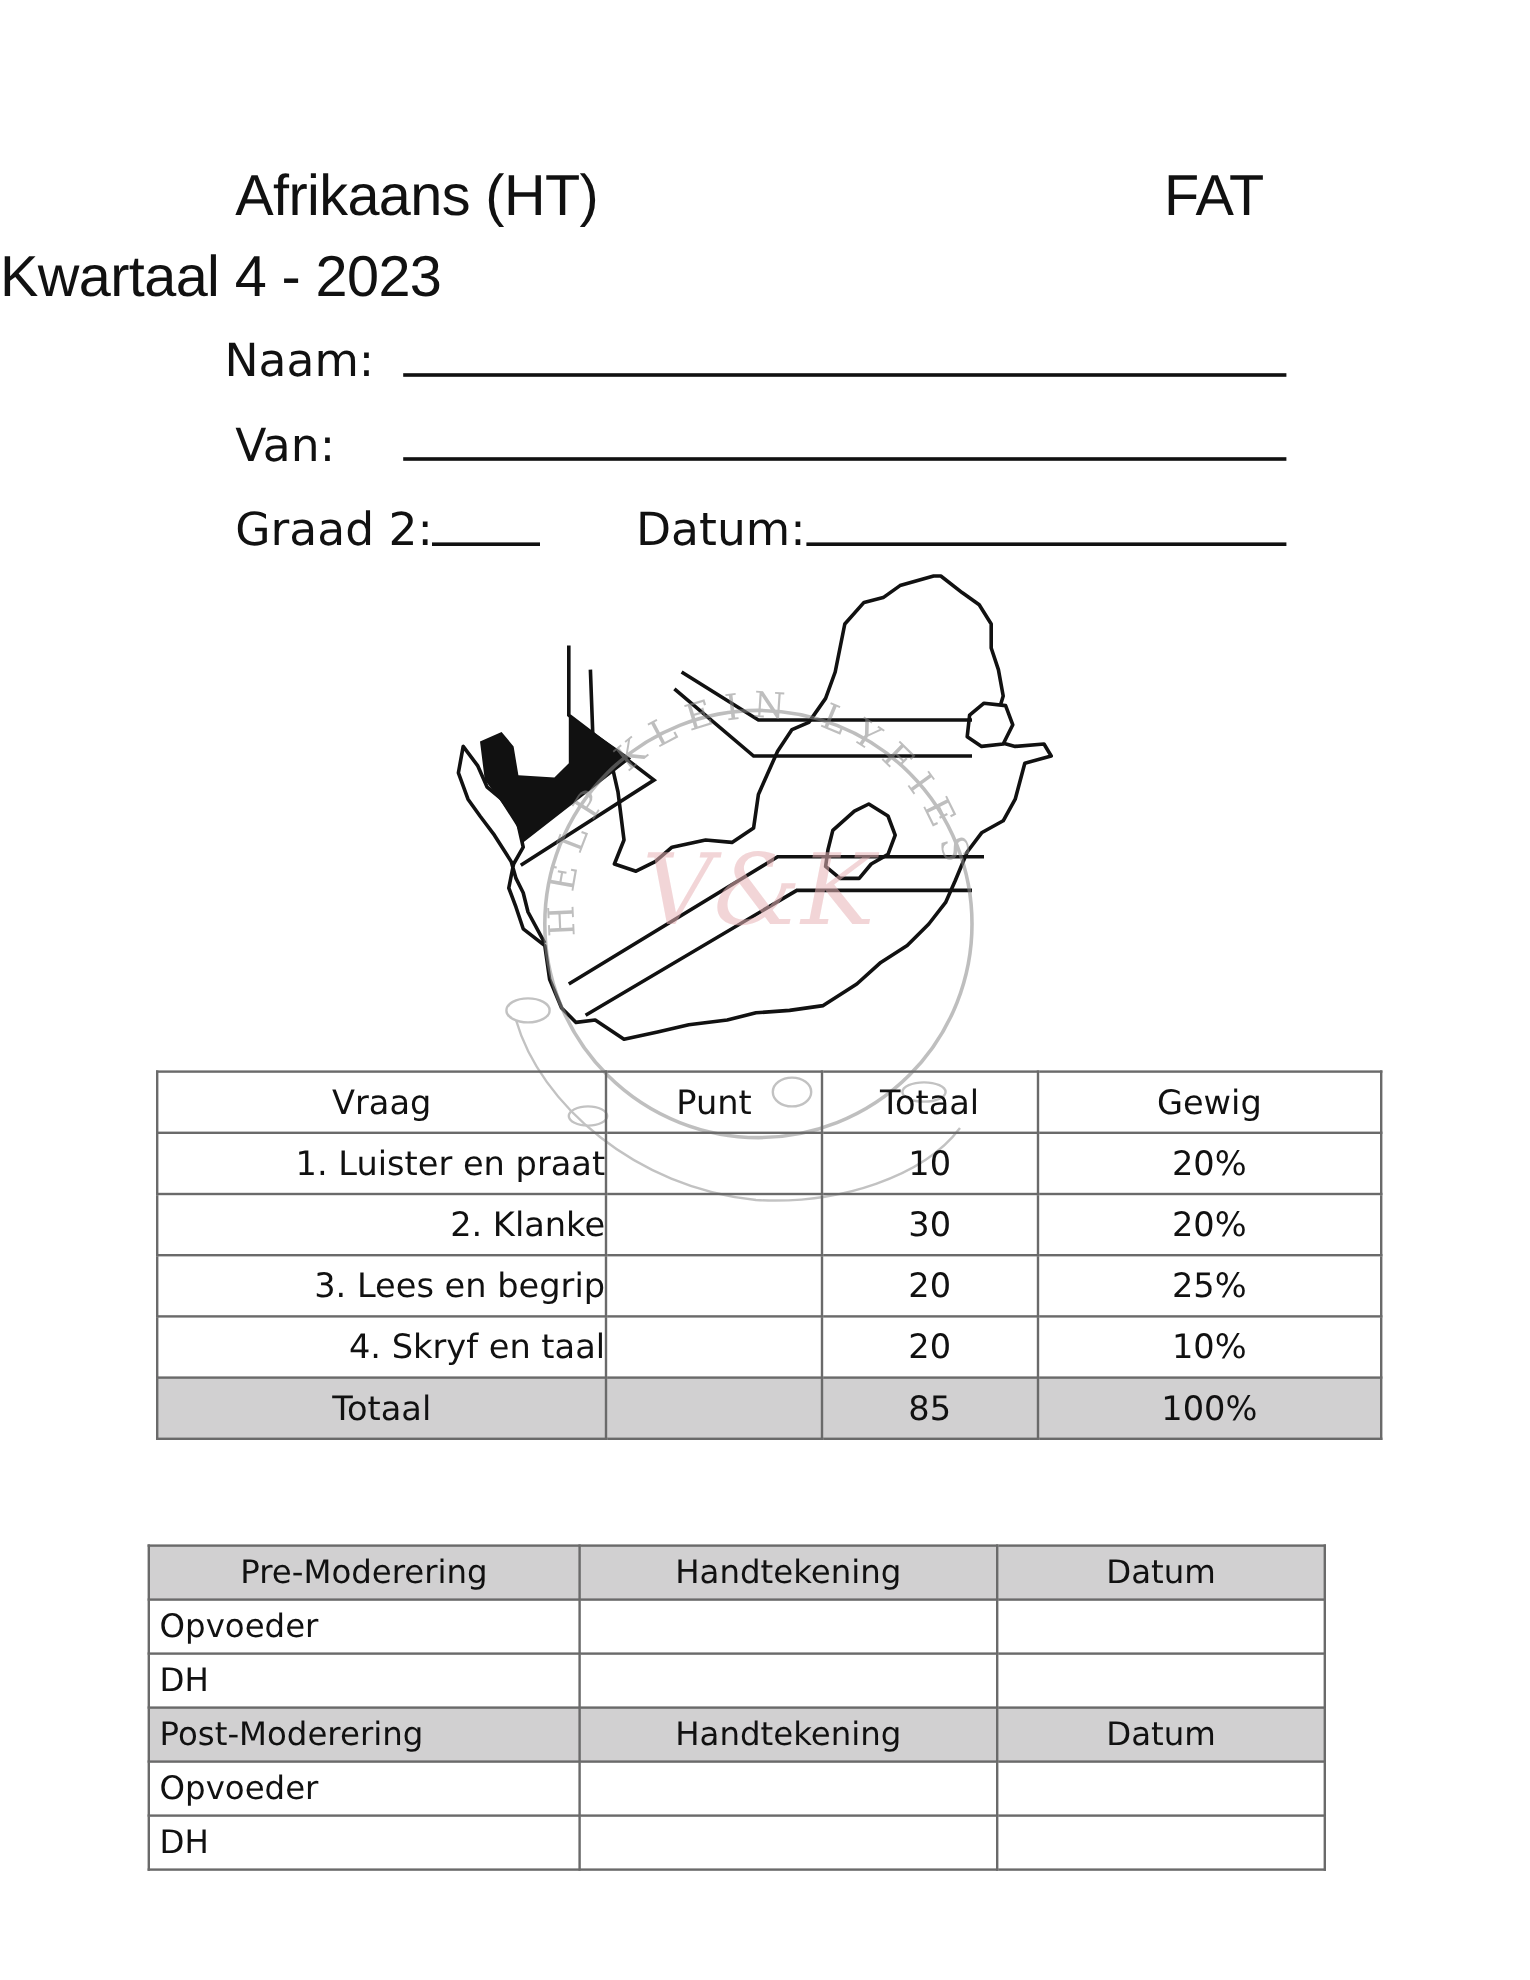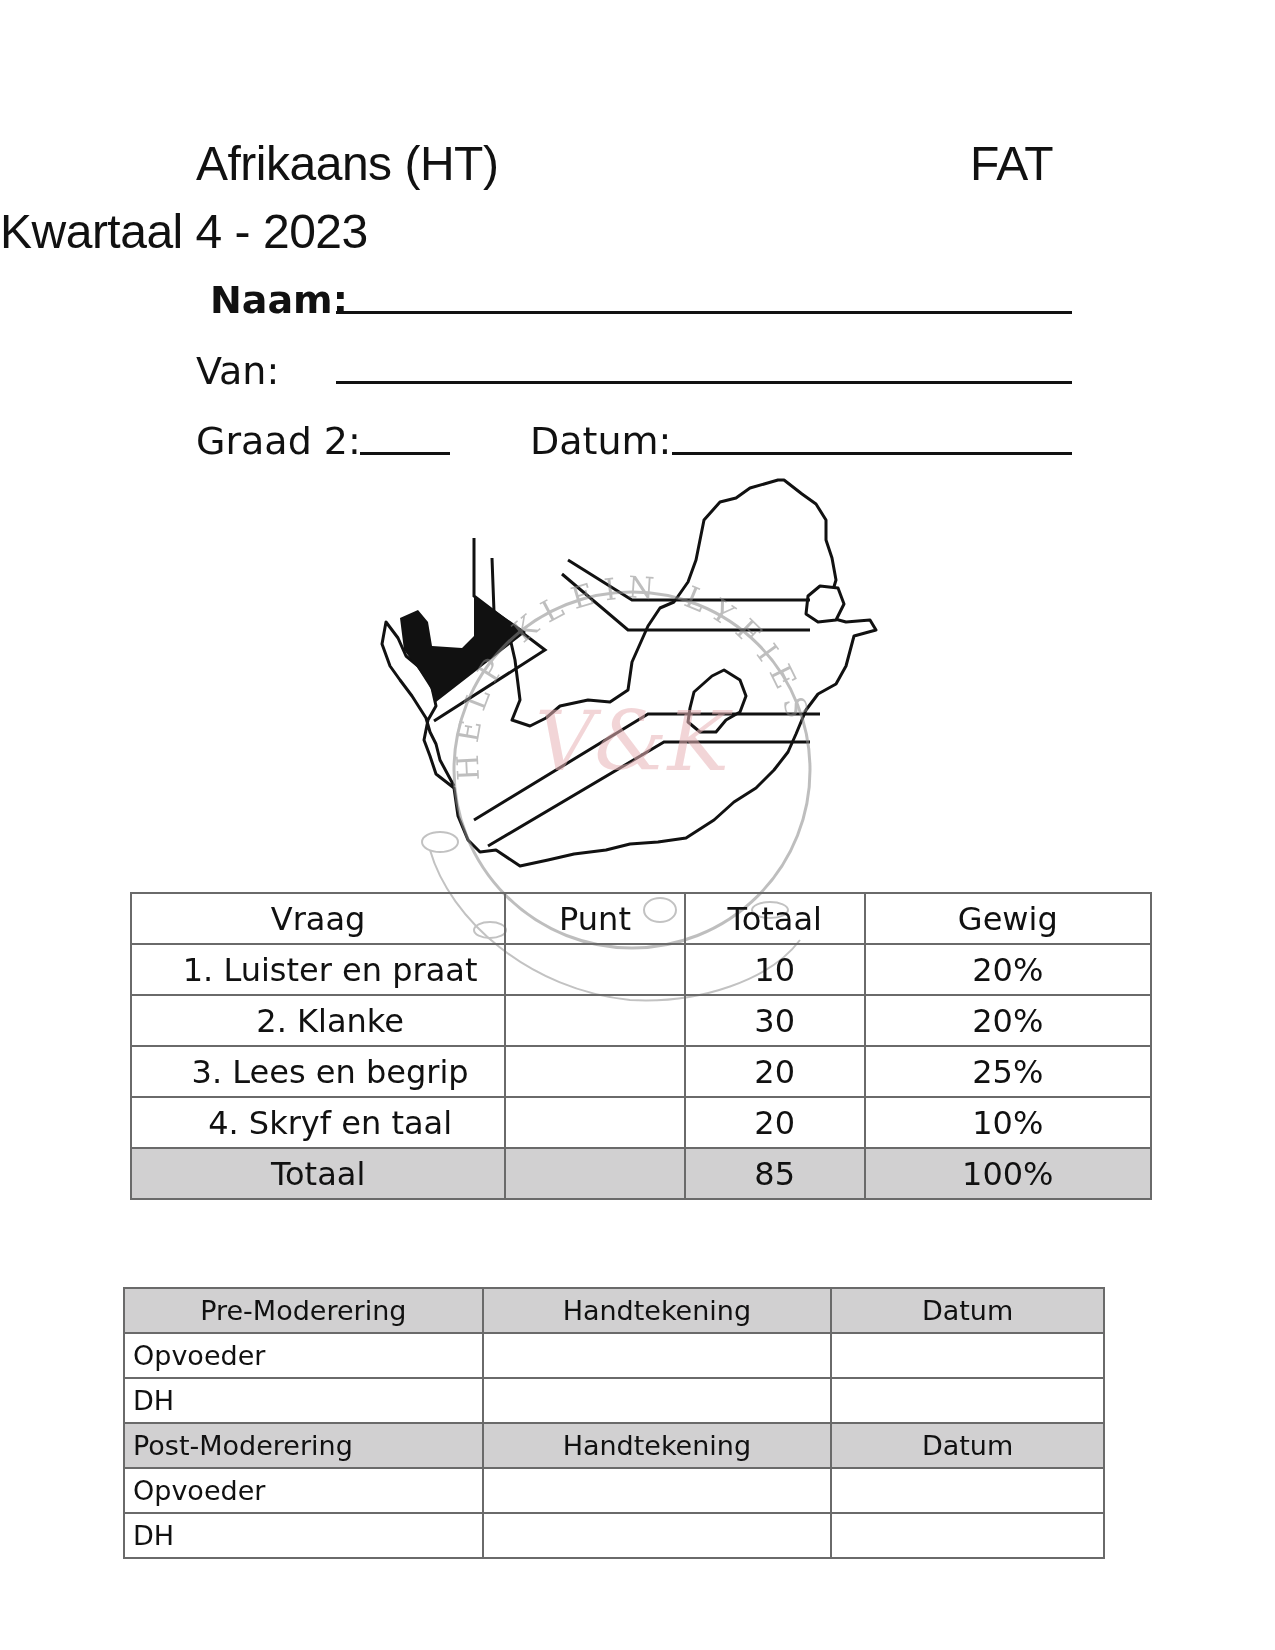--- a/index.html
+++ b/index.html
@@ -4,38 +4,38 @@
 <style>
   html, body { margin: 0; padding: 0; background: #ffffff; }
   body { width: 1275px; height: 1650px; position: relative; overflow: hidden;
          font-family: "DejaVu Sans", sans-serif; color: #111; }
   .abs { position: absolute; }
   .hdr { font-size: 48px; letter-spacing: -0.5px; font-family: Liberation Sans, sans-serif; font-weight: normal; }
   .lbl { font-size: 38px; font-family: "DejaVu Sans", sans-serif; }
   .line { position: absolute; border-bottom: 3px solid #111; height: 0; }
   table { border-collapse: collapse; position: absolute; font-family: "DejaVu Sans", sans-serif; }
   td, th { border: 2px solid #6a6a6a; font-weight: normal; padding: 0; }
-  .t1 td, .t1 th { height: 49px; font-size: 32px; }
+  .t1 td, .t1 th { height: 49px; font-size: 28px; }
   .t1 th { text-align: center; }
   .t1 td.c { text-align: center; }
-  .t1 td.l { text-align: center; padding-left: 24px; }
+  .t1 td.l { text-align: right; padding-left: 24px; }
   .grey { background: #d1d0d1; }
   .t2 td, .t2 th { height: 43px; font-size: 27px; }
   .t2 th { text-align: center; }
   .t2 th.l, .t2 td.l { text-align: left; padding-left: 8px; }
   .mapwrap { position: absolute; left: 370px; top: 470px; width: 560px; height: 560px; }
 </style>
 </head>
 <body>
 
 <div class="abs hdr" style="left:196px; top:136px;">Afrikaans (HT)</div>
 <div class="abs hdr" style="left:970px; top:136px;">FAT</div>
 <div class="abs hdr" style="left:0; width:1275px; top:204px;">Kwartaal 4 - 2023</div>
 
-<div class="abs lbl" style="left:210px; top:278px;font-weight:bold;">Naam:</div>
+<div class="abs lbl" style="left:187px; top:278px;">Naam:</div>
 <div class="line" style="left:336px; top:311px; width:736px;"></div>
 
 <div class="abs lbl" style="left:196px; top:349px;">Van:</div>
 <div class="line" style="left:336px; top:381px; width:736px;"></div>
 
 <div class="abs lbl" style="left:196px; top:419px;">Graad 2:</div>
 <div class="line" style="left:360px; top:452px; width:90px;"></div>
 
 <div class="abs lbl" style="left:530px; top:419px;">Datum:</div>
 <div class="line" style="left:672px; top:452px; width:400px;"></div>

